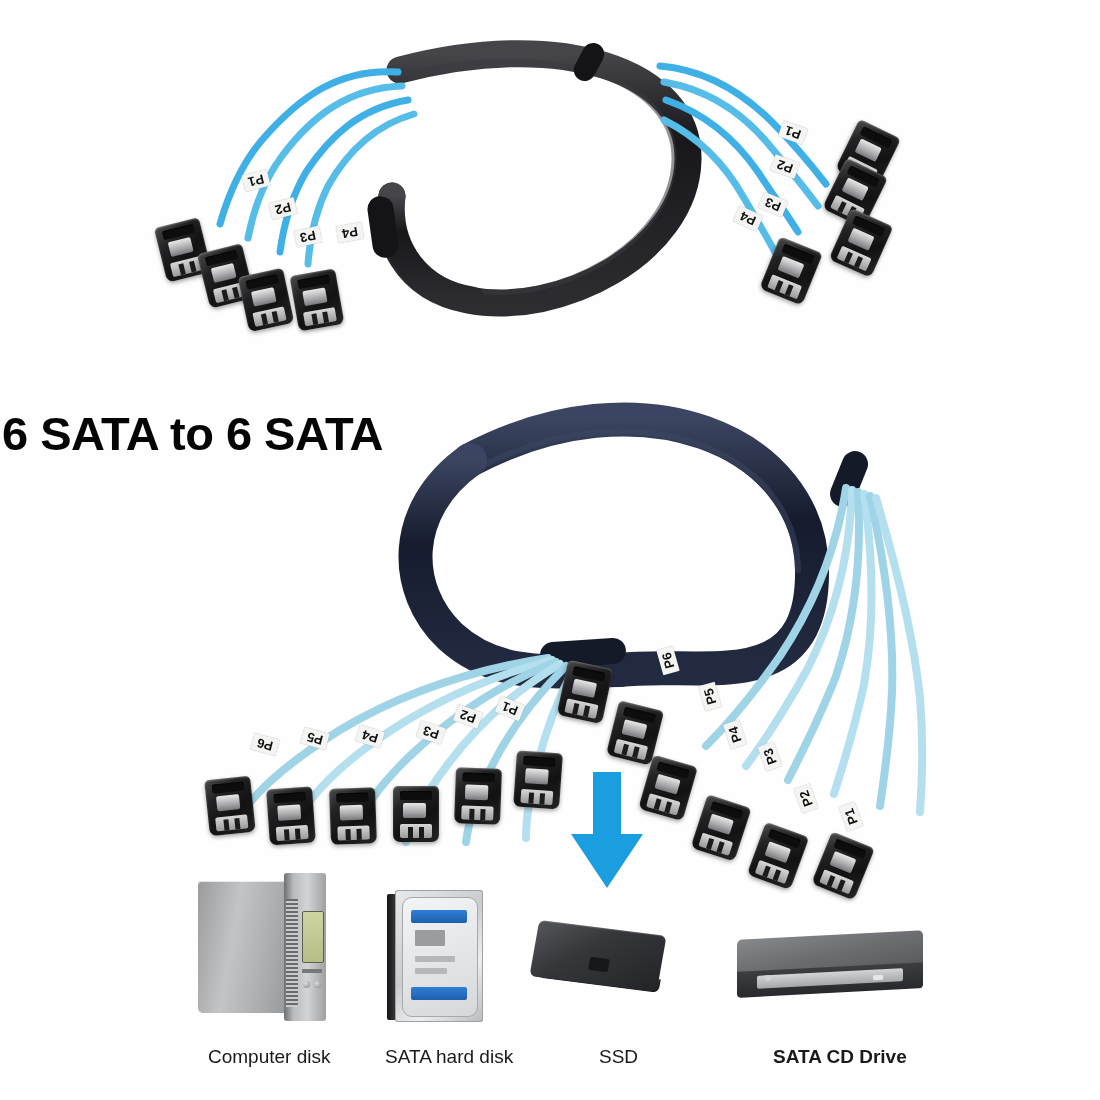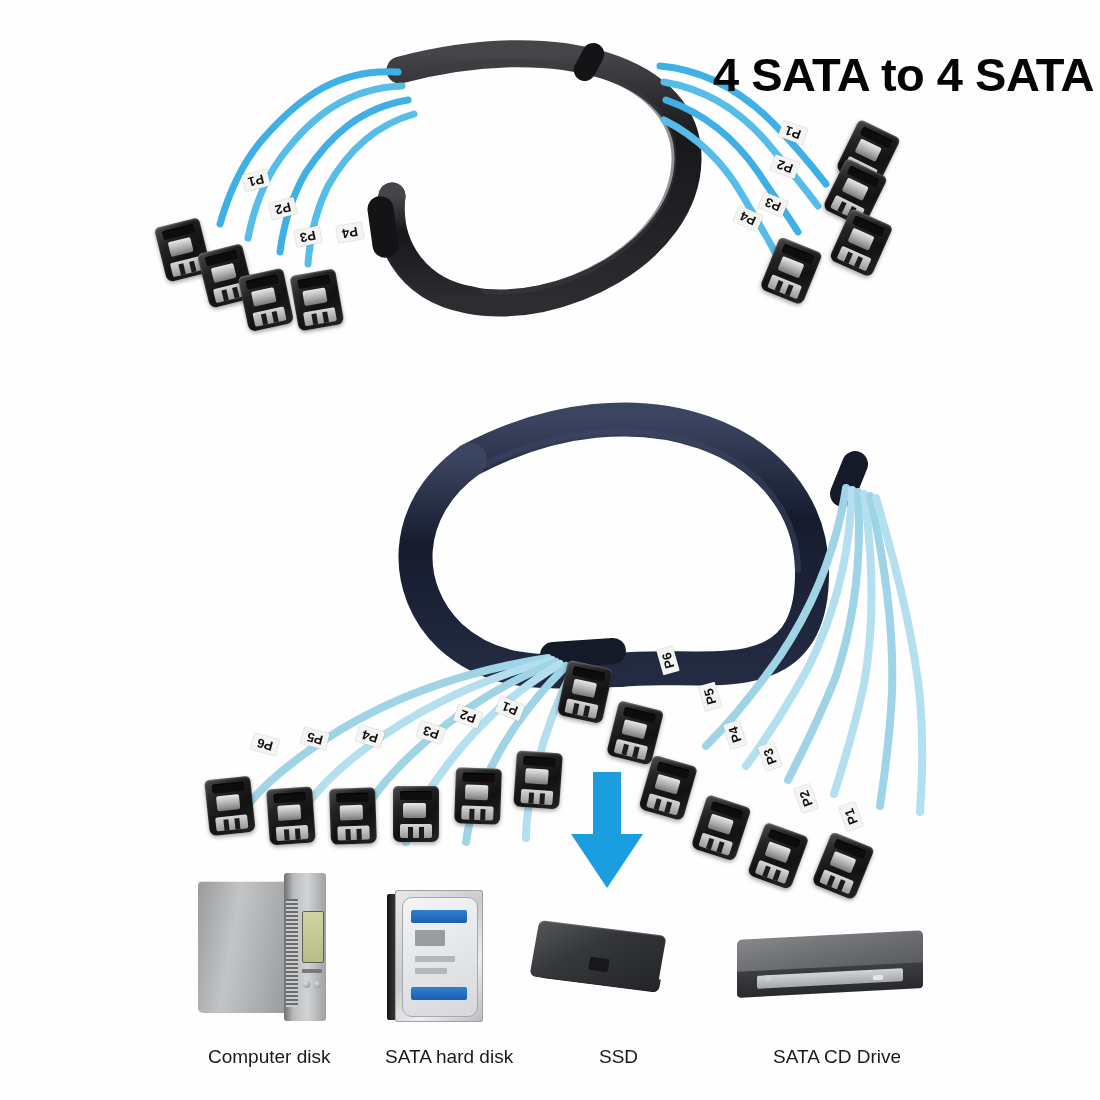--- a/index.html
+++ b/index.html
@@ -239,21 +239,21 @@
   
   .caption {
     position: absolute;
     font-size: 19px;
     color: #1a1a1a;
     white-space: nowrap;
   }
   #cap-host { left: 208px; top: 1046px; }
   #cap-hdd  { left: 385px; top: 1046px; }
   #cap-ssd  { left: 599px; top: 1046px; }
-  #cap-cd   { left: 773px; top: 1046px; font-weight: normal; }
+  #cap-cd   { left: 773px; top: 1046px; font-weight: bold; }
 </style>
 </head>
 <body>
 
 <div id="stage">
 
   <div>
 
     <svg width="1100" height="360" style="position:absolute;left:0;top:0;">
       <defs>
@@ -343,21 +343,20 @@
         <div class="latch"></div>
         <div class="pins"></div>
     </div>
 
     <div class="ptag" style="left:780px; top:124px; transform:rotate(200deg);">P1</div>
     <div class="ptag" style="left:772px; top:158px; transform:rotate(200deg);">P2</div>
     <div class="ptag" style="left:760px; top:196px; transform:rotate(202deg);">P3</div>
     <div class="ptag" style="left:735px; top:210px; transform:rotate(204deg);">P4</div>
   </div>
 
-  <h1 class="headline" id="title-4sata">4 SATA to 4 SATA</h1>
 
   <div>
 
     <svg width="1100" height="760" style="position:absolute;left:0;top:340px;">
       <defs>
         <linearGradient id="g6a" x1="0" y1="0" x2="0" y2="1">
           <stop offset="0%" stop-color="#3b4460"></stop>
           <stop offset="40%" stop-color="#161c2e"></stop>
           <stop offset="100%" stop-color="#232b42"></stop>
         </linearGradient>
@@ -475,20 +474,21 @@
     </div>
 
     <div class="ptag" style="left:655px; top:652px; transform:rotate(254deg);">P6</div>
     <div class="ptag" style="left:697px; top:688px; transform:rotate(254deg);">P5</div>
     <div class="ptag" style="left:722px; top:726px; transform:rotate(252deg);">P4</div>
     <div class="ptag" style="left:757px; top:748px; transform:rotate(250deg);">P3</div>
     <div class="ptag" style="left:793px; top:790px; transform:rotate(250deg);">P2</div>
     <div class="ptag" style="left:838px; top:808px; transform:rotate(250deg);">P1</div>
   </div>
 
+  <h1 class="headline" id="title-6sata">6 SATA to 6 SATA</h1>
 
   <svg id="down-arrow" viewBox="0 0 88 118">
     <polygon points="30,0 58,0 58,62 80,62 44,116 8,62 30,62" fill="#1a9ee0"></polygon>
   </svg>
 
   <div class="device" id="dev-host">
     <div class="case"></div>
     <div class="front"></div>
     <div class="vent"></div>
     <div class="lcd"></div>

